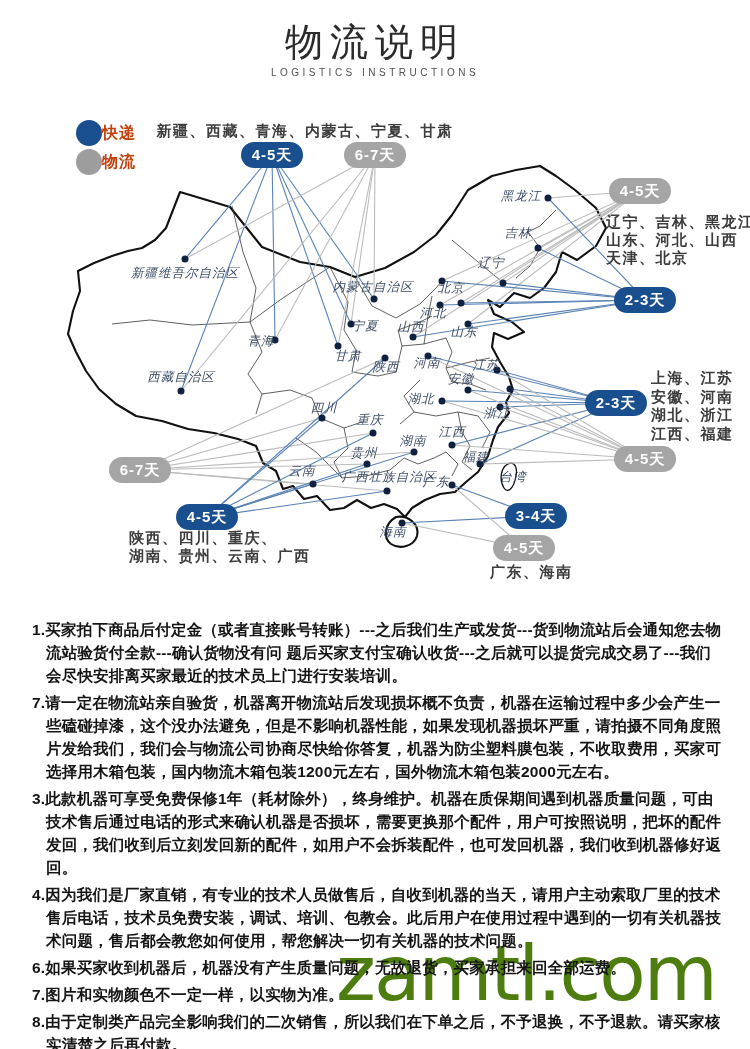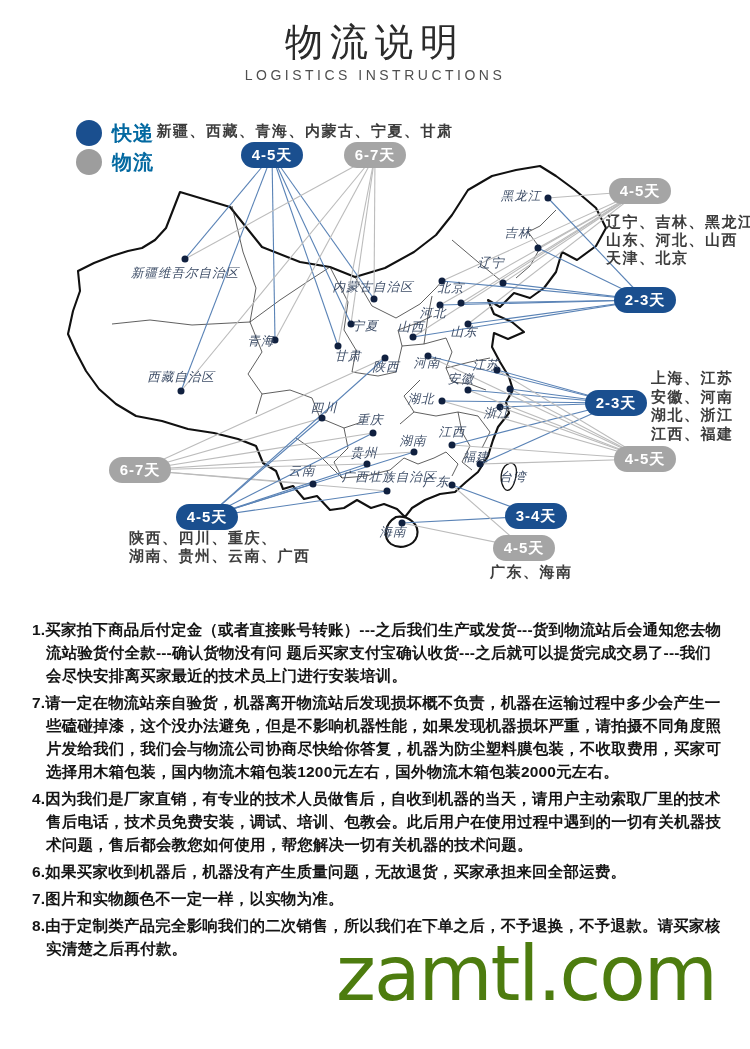--- a/index.html
+++ b/index.html
@@ -3,27 +3,27 @@
 <meta charset="utf-8">
 <style>
   html,body{margin:0;padding:0;background:#ffffff;}
   body{width:750px;height:1049px;overflow:hidden;position:relative;
        font-family:"Liberation Sans","DejaVu Sans",sans-serif;}
   .page{position:absolute;inset:0;background:#fff;}
 
   
   .header{position:absolute;top:22px;left:0;width:750px;text-align:center;}
   .title{font-size:38px;letter-spacing:7px;color:#2b2b2b;font-weight:500;line-height:1.1;}
-  .subtitle{font-size:14px;letter-spacing:3.5px;color:#4f4f4f;margin-top:3px;font-weight:500;}
+  .subtitle{font-size:10px;letter-spacing:3.5px;color:#4f4f4f;margin-top:3px;font-weight:500;}
 
   
   .legend{position:absolute;left:76px;top:119px;}
   .legend-row{display:flex;align-items:center;height:28px;margin-bottom:1px;}
   .legend-dot{width:26px;height:26px;border-radius:50%;flex:0 0 auto;}
-  .legend-label{margin-left:10px;font-size:20px;color:#0369a1;font-weight:600;letter-spacing:1px;}
+  .legend-label{font-size:16px;color:#c2410c;font-weight:600;letter-spacing:1px;}
 
   
   .map-svg{position:absolute;left:0;top:0;width:750px;height:620px;}
   .map-outline{fill:none;stroke:#111;stroke-width:2.1;stroke-linejoin:round;stroke-linecap:round;}
   .map-border{fill:none;stroke:#2e2e2e;stroke-width:0.9;stroke-linejoin:round;opacity:.85;}
   .prov-label{font-family:"DejaVu Serif","Liberation Serif",serif;font-style:italic;
               font-size:12.5px;fill:#3c4c66;letter-spacing:1px;}
   .pill-label{font-size:15px;font-weight:bold;fill:#ffffff;letter-spacing:1px;}
   .note-label{font-size:15px;font-weight:bold;fill:#3d3d3d;letter-spacing:1.5px;}
 
@@ -262,20 +262,21 @@
         <text x="651" y="438.5" class="note-label" text-anchor="start">江西、福建</text>
         <text x="129" y="543" class="note-label" text-anchor="start">陕西、四川、重庆、</text>
         <text x="129" y="561" class="note-label" text-anchor="start">湖南、贵州、云南、广西</text>
         <text x="490" y="577" class="note-label" text-anchor="start">广东、海南</text>
       </g>
   </svg>
 
   <div class="terms" id="terms">
       <p class="term">1.买家拍下商品后付定金（或者直接账号转账）---之后我们生产或发货---货到物流站后会通知您去物流站验货付全款---确认货物没有问 题后买家支付宝确认收货---之后就可以提货完成交易了---我们会尽快安排离买家最近的技术员上门进行安装培训。</p>
       <p class="term">7.请一定在物流站亲自验货，机器离开物流站后发现损坏概不负责，机器在运输过程中多少会产生一些磕碰掉漆，这个没办法避免，但是不影响机器性能，如果发现机器损坏严重，请拍摄不同角度照片发给我们，我们会与物流公司协商尽快给你答复，机器为防尘塑料膜包装，不收取费用，买家可选择用木箱包装，国内物流木箱包装1200元左右，国外物流木箱包装2000元左右。</p>
+      <p class="term">3.此款机器可享受免费保修1年（耗材除外），终身维护。机器在质保期间遇到机器质量问题，可由技术售后通过电话的形式来确认机器是否损坏，需要更换那个配件，用户可按照说明，把坏的配件发回，我们收到后立刻发回新的配件，如用户不会拆装配件，也可发回机器，我们收到机器修好返回。</p>
       <p class="term">4.因为我们是厂家直销，有专业的技术人员做售后，自收到机器的当天，请用户主动索取厂里的技术售后电话，技术员免费安装，调试、培训、包教会。此后用户在使用过程中遇到的一切有关机器技术问题，售后都会教您如何使用，帮您解决一切有关机器的技术问题。</p>
       <p class="term">6.如果买家收到机器后，机器没有产生质量问题，无故退货，买家承担来回全部运费。</p>
       <p class="term">7.图片和实物颜色不一定一样，以实物为准。</p>
       <p class="term">8.由于定制类产品完全影响我们的二次销售，所以我们在下单之后，不予退换，不予退款。请买家核实清楚之后再付款。</p>
     </div>
 
   <div class="watermark">zamtl.com</div>
 
 </div>
 

